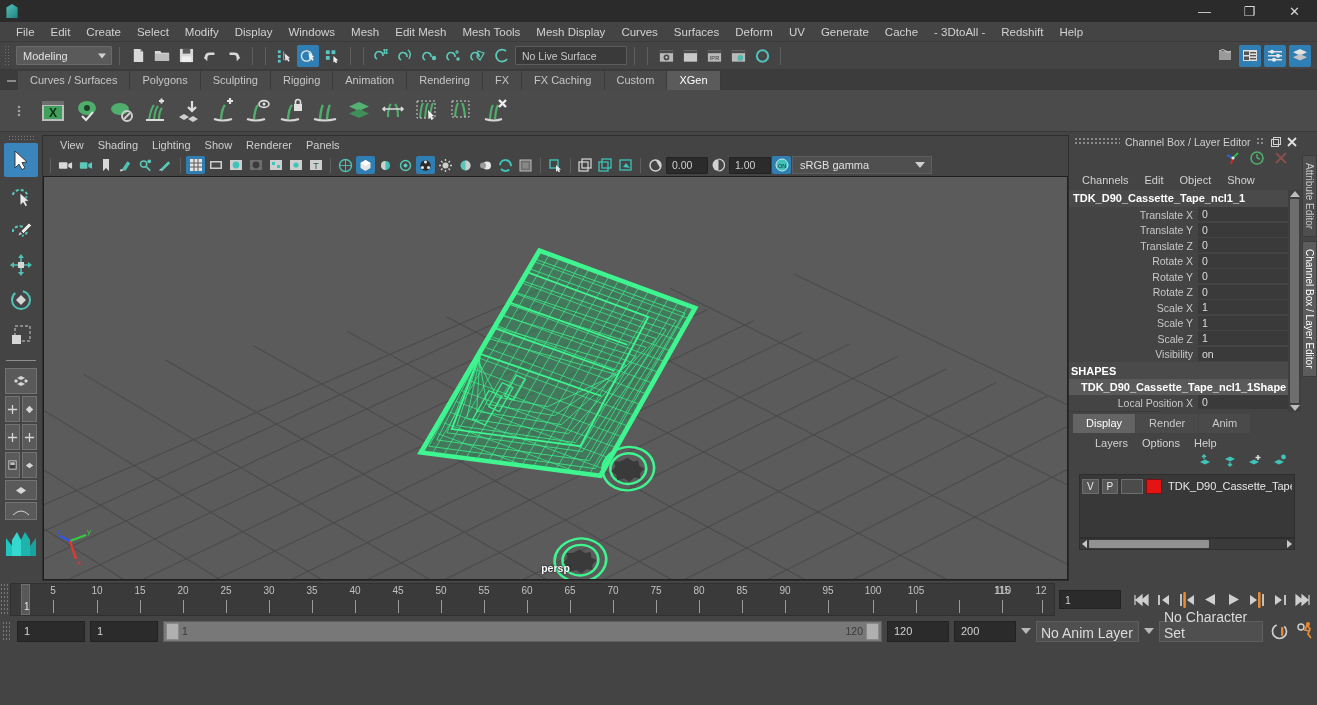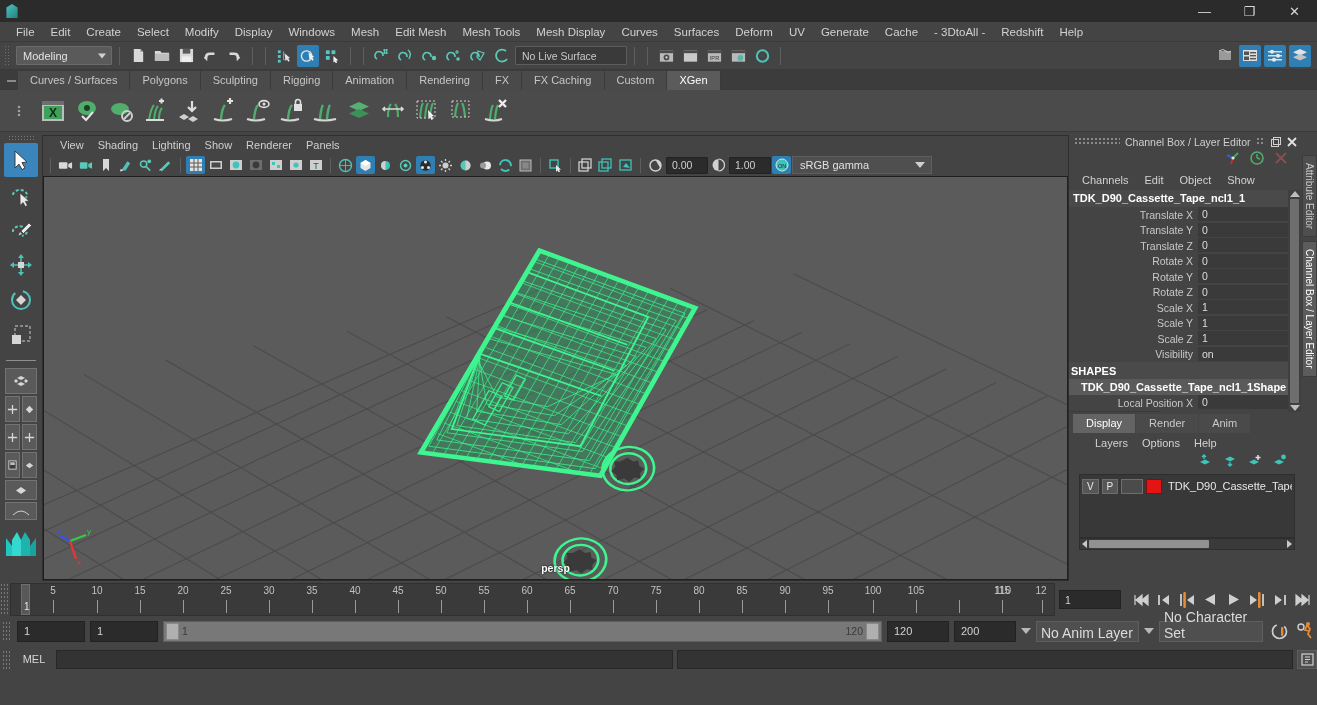--- a/index.html
+++ b/index.html
@@ -1451,30 +1451,14 @@
     </span>
     <span class="anim-icon">
       <svg width="20" height="19" viewBox="0 0 20 19">
           <circle cx="5" cy="5" r="3" fill="none" stroke="#cfcfcf" stroke-width="1.4"></circle>
           <path d="M11 3 l3 4 l-2 5 l3 4 M11 3 l-2 5 l4 1" stroke="#e58a35" stroke-width="1.8" fill="none"></path>
           <circle cx="12" cy="2" r="2" fill="#e58a35"></circle>
         </svg>
     </span>
   </div>
 
-  <div class="mel-row">
-    <span class="tgrip-v" style="height:19px"></span>
-    <span class="mel-label">MEL</span>
-    <div class="mel-input">
-      <span></span>
-    </div>
-    <div class="mel-out">
-      <span></span>
-    </div>
-    <span class="mel-btn">
-      <svg width="13" height="13" viewBox="0 0 13 13">
-          <rect x="1" y="1" width="11" height="11" fill="none" stroke="#d0d0d0" stroke-width="1.2"></rect>
-          <path d="M4 4 h5 M4 6.5 h5 M4 9 h3" stroke="#d0d0d0" stroke-width="1"></path>
-        </svg>
-    </span>
-  </div>
 
 </div>
 
 </body></html>

